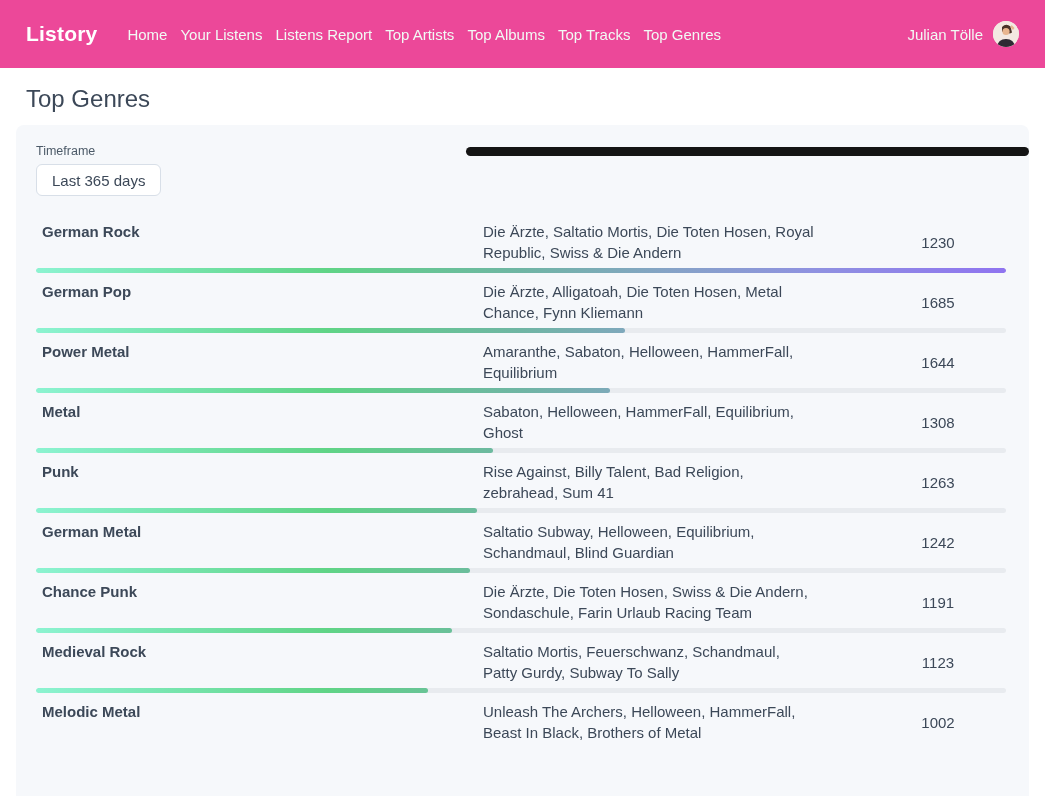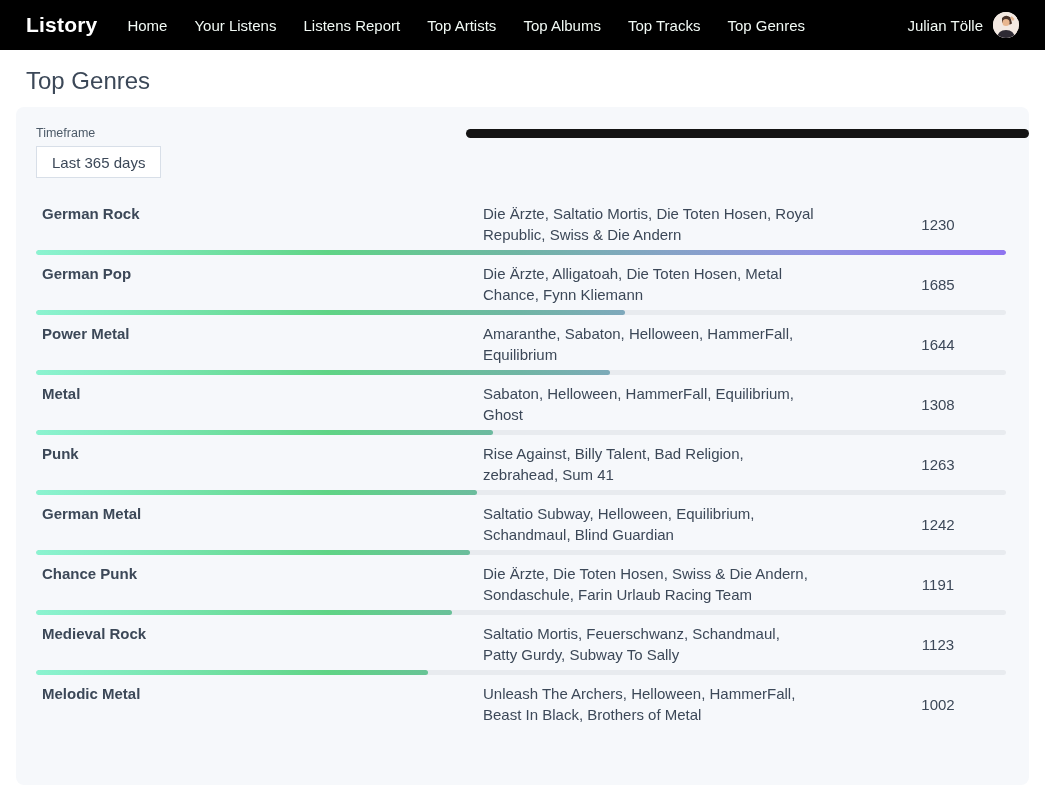--- a/index.html
+++ b/index.html
@@ -1,45 +1,45 @@
 <!DOCTYPE html>
 <html><head>
 <meta charset="utf-8">
 <style>
   * { margin: 0; padding: 0; box-sizing: border-box; }
   html, body { width: 1045px; height: 796px; overflow: hidden; background: #ffffff;
     font-family: "Liberation Sans", "DejaVu Sans", sans-serif; color: #3c4858; }
 
   
-  .app-header { height: 50px; background: #000000; display: flex; align-items: center;
+  .app-header { height: 68px; background: #ec4899; display: flex; align-items: center;
     padding: 0 26px; }
   .brand { color: #ffffff; font-size: 21px; font-weight: 700; letter-spacing: .2px;
     margin-right: 30px; cursor: pointer; }
-  .nav { display: flex; align-items: center; gap: 27px; flex: 1; }
+  .nav { display: flex; align-items: center; gap: 13px; flex: 1; }
   .nav-item { color: #f2faf5; font-size: 15px; cursor: pointer; white-space: nowrap; }
   .user-area { display: flex; align-items: center; gap: 10px; }
   .user-name { color: #f2faf5; font-size: 15px; white-space: nowrap; }
   .avatar { width: 26px; height: 26px; border-radius: 50%; background: #f3e9e2;
     overflow: hidden; flex: 0 0 auto; cursor: pointer; }
 
   
   .page { padding: 0 16px; }
   .page-title { font-size: 24px; font-weight: 500; color: #3c4858;
     margin: 17px 10px 12px 10px; }
 
   .card { position: relative; background: #f6f8fb; border-radius: 8px;
     height: 678px; padding-top: 19px; }
 
   .scroll-thumb { position: absolute; top: 22px; left: 450px; right: 0; height: 9px;
     background: #141414; border-radius: 5px; cursor: grab; }
 
   .timeframe-block { padding: 0 20px; }
   .timeframe-label { font-size: 12.5px; color: #4c5a68; display: block; }
   .timeframe-btn { margin-top: 6px; height: 32px; padding: 0 15px; background: #ffffff;
-    border: 1px solid #d8dfe8; border-radius: 0; font-size: 15px; color: #3c4858;
+    border: 1px solid #d8dfe8; border-radius: 6px; font-size: 15px; color: #3c4858;
     font-family: inherit; cursor: pointer; }
 
   
   .genre-table { margin-top: 17px; }
   .genre-row { padding-top: 8px; }
   .row-main { display: flex; padding: 0 26px; min-height: 42px; }
   .cell-genre { flex: 0 0 441px; font-size: 15px; font-weight: 700; line-height: 21px; }
   .cell-artists { flex: 0 0 390px; font-size: 15px; line-height: 21px;
     padding-right: 58px; }
   .cell-count { flex: 1; display: flex; align-items: center; justify-content: center;

